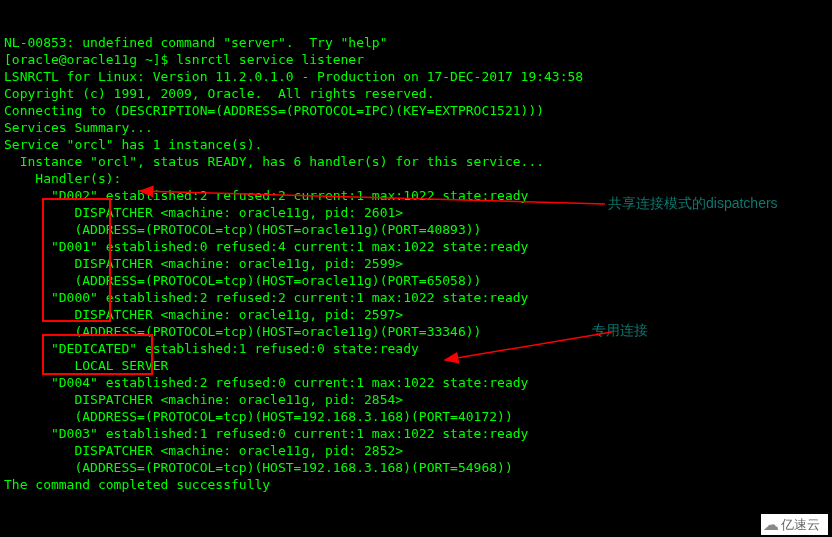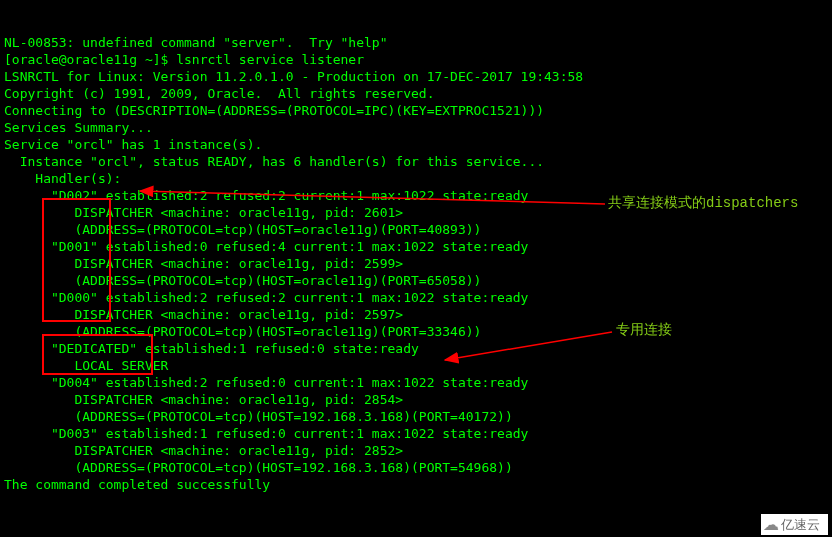--- a/index.html
+++ b/index.html
@@ -22,22 +22,22 @@
   .green { color: #00ff00; }
   .line { white-space: pre; }
   svg.overlay {
     position: absolute;
     left: 0; top: 0;
     width: 832px; height: 537px;
     pointer-events: none;
   }
   .annotation {
     position: absolute;
-    color: #84cc16;
-    font-family: Liberation Mono, monospace;
+    color: #0f766e;
+    font-family: Liberation Sans, sans-serif;
     font-size: 14px;
     white-space: nowrap;
   }
   .red-box {
     position: absolute;
     border: 2px solid #ff0000;
     background: transparent;
   }
   .watermark {
     position: absolute;
@@ -64,21 +64,21 @@
   <div id="lines"><div class="line green">NL-00853: undefined command "server".  Try "help"</div><div class="line green"><span>[oracle@oracle11g ~]$ </span><span>lsnrctl service listener</span></div><div class="line green"></div><div class="line green">LSNRCTL for Linux: Version 11.2.0.1.0 - Production on 17-DEC-2017 19:43:58</div><div class="line green"></div><div class="line green">Copyright (c) 1991, 2009, Oracle.  All rights reserved.</div><div class="line green"></div><div class="line green">Connecting to (DESCRIPTION=(ADDRESS=(PROTOCOL=IPC)(KEY=EXTPROC1521)))</div><div class="line green">Services Summary...</div><div class="line green">Service "orcl" has 1 instance(s).</div><div class="line green">  Instance "orcl", status READY, has 6 handler(s) for this service...</div><div class="line green">    Handler(s):</div><div class="line green">      "D002" established:2 refused:2 current:1 max:1022 state:ready</div><div class="line green">         DISPATCHER &lt;machine: oracle11g, pid: 2601&gt;</div><div class="line green">         (ADDRESS=(PROTOCOL=tcp)(HOST=oracle11g)(PORT=40893))</div><div class="line green">      "D001" established:0 refused:4 current:1 max:1022 state:ready</div><div class="line green">         DISPATCHER &lt;machine: oracle11g, pid: 2599&gt;</div><div class="line green">         (ADDRESS=(PROTOCOL=tcp)(HOST=oracle11g)(PORT=65058))</div><div class="line green">      "D000" established:2 refused:2 current:1 max:1022 state:ready</div><div class="line green">         DISPATCHER &lt;machine: oracle11g, pid: 2597&gt;</div><div class="line green">         (ADDRESS=(PROTOCOL=tcp)(HOST=oracle11g)(PORT=33346))</div><div class="line green">      "DEDICATED" established:1 refused:0 state:ready</div><div class="line green">         LOCAL SERVER</div><div class="line green">      "D004" established:2 refused:0 current:1 max:1022 state:ready</div><div class="line green">         DISPATCHER &lt;machine: oracle11g, pid: 2854&gt;</div><div class="line green">         (ADDRESS=(PROTOCOL=tcp)(HOST=192.168.3.168)(PORT=40172))</div><div class="line green">      "D003" established:1 refused:0 current:1 max:1022 state:ready</div><div class="line green">         DISPATCHER &lt;machine: oracle11g, pid: 2852&gt;</div><div class="line green">         (ADDRESS=(PROTOCOL=tcp)(HOST=192.168.3.168)(PORT=54968))</div><div class="line green">The command completed successfully</div></div>
   <div class="line">
     
   </div>
 </div>
 
 <div class="red-box" style="left:42px; top:198px; width:65px; height:120px;"></div>
 <div class="red-box" style="left:42px; top:334px; width:107px; height:37px;"></div>
 
 <div class="annotation" style="left:608px; top:195px;">共享连接模式的dispatchers</div>
-<div class="annotation" style="left:616px; top:322px;">专用连接</div>
+<div class="annotation" style="left:592px; top:322px;">专用连接</div>
 
 <svg class="overlay">
   <defs>
     <marker id="arrowhead" markerWidth="10" markerHeight="8" refX="9" refY="4" orient="auto">
       <polygon points="0 0, 10 4, 0 8" fill="#ff0000"></polygon>
     </marker>
   </defs>
   <line x1="605" y1="204" x2="140" y2="191" stroke="#ff0000" stroke-width="1.5" marker-end="url(#arrowhead)"></line>
   <line x1="612" y1="332" x2="445" y2="360" stroke="#ff0000" stroke-width="1.5" marker-end="url(#arrowhead)"></line>
 </svg>

